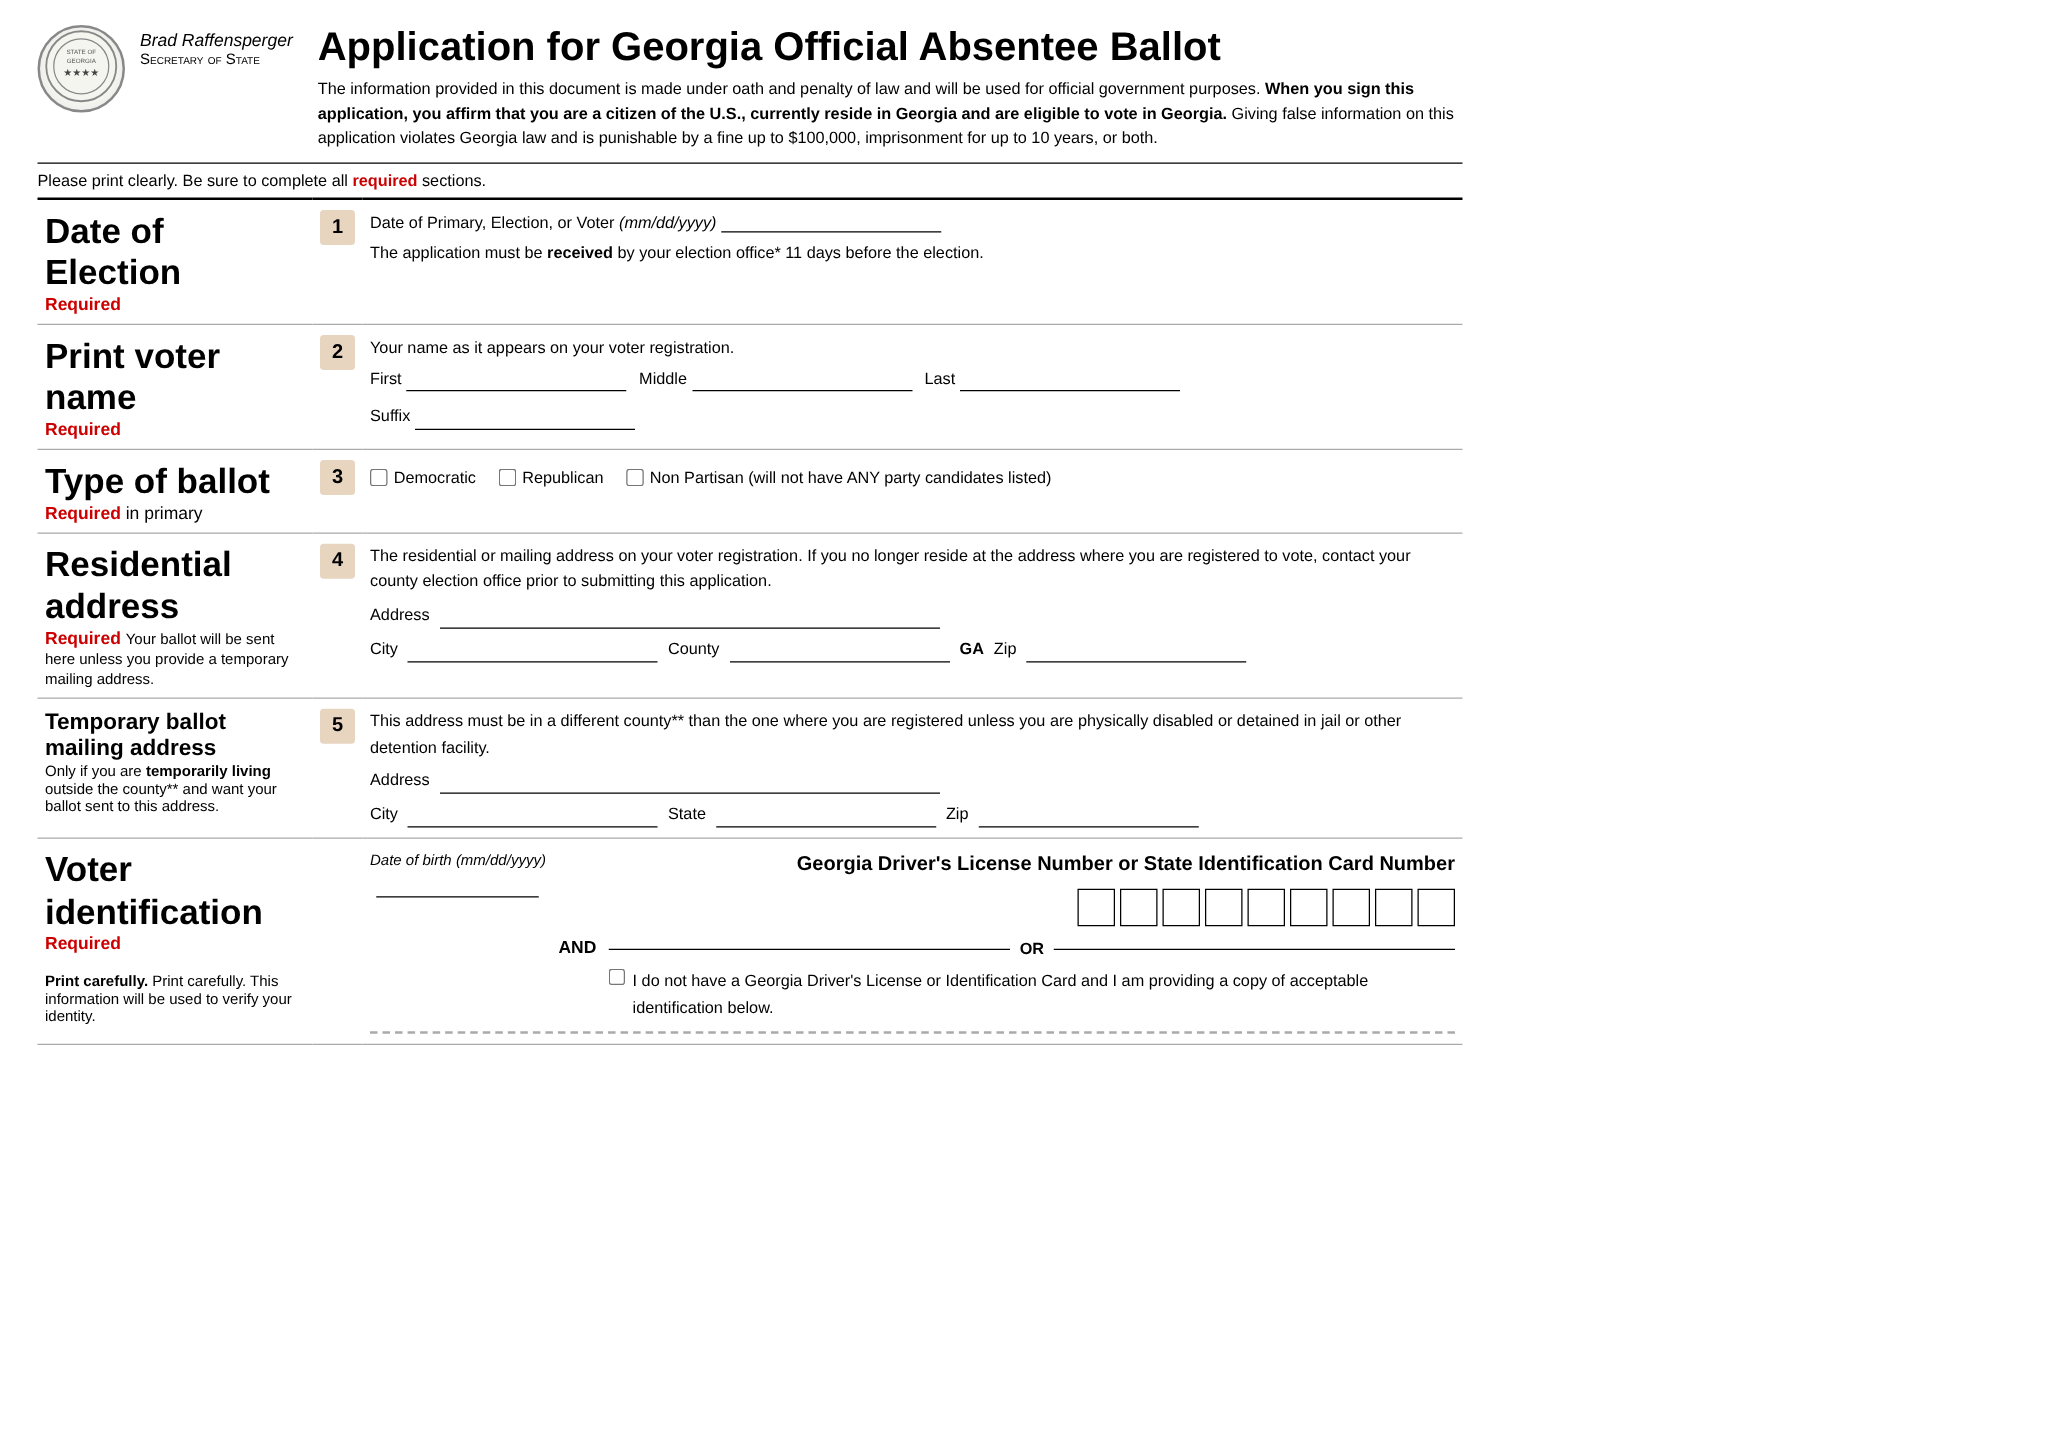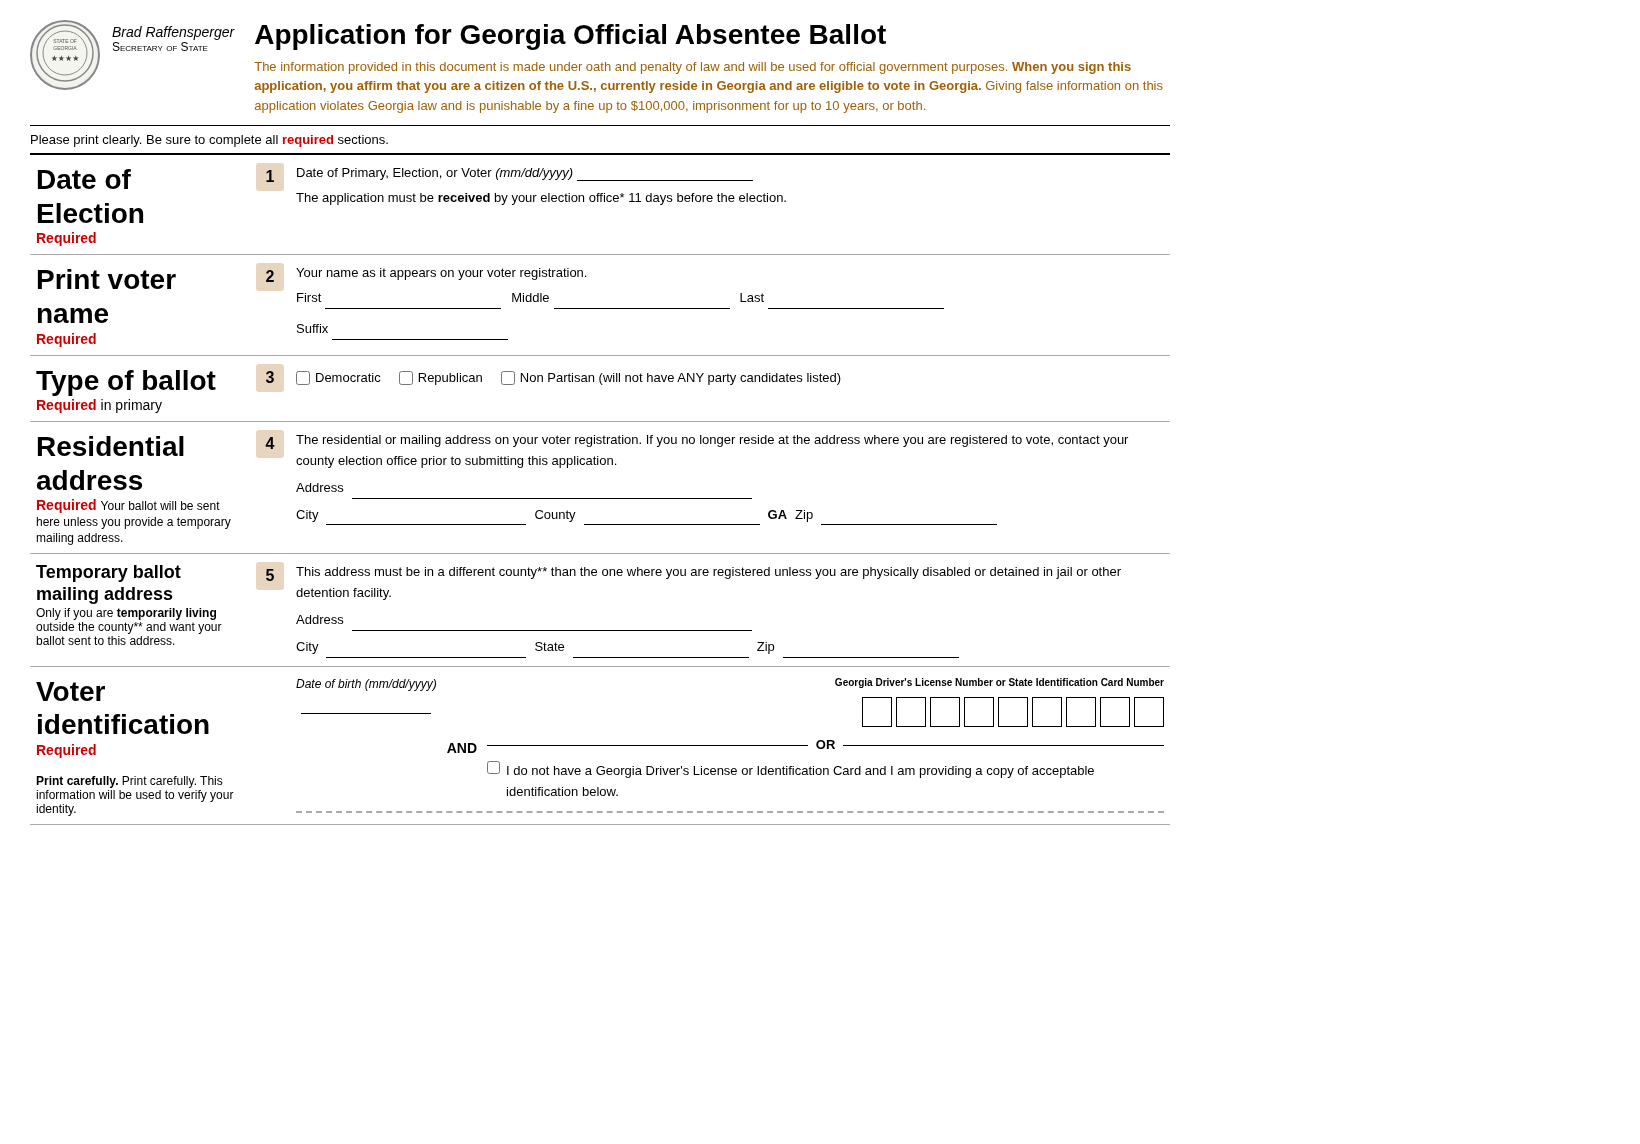--- a/index.html
+++ b/index.html
@@ -49,29 +49,29 @@
     }
     .secretary-info .title {
       font-variant: small-caps;
       font-size: 12px;
       color: #000;
     }
     .header-title-block {
       flex: 1;
     }
     .main-title {
-      font-size: 28px;
+      font-size: 32px;
       font-weight: bold;
       margin-bottom: 6px;
       line-height: 1.1;
     }
     .header-description {
       font-size: 13px;
       line-height: 1.5;
-      color: #a16207;
+      color: #000000;
     }
     .header-description b {
       font-weight: bold;
     }
     .instructions {
       margin: 8px 0 6px 0;
       font-size: 13px;
       border-top: 1px solid #000;
       padding-top: 6px;
     }
@@ -233,21 +233,21 @@
       font-weight: bold;
       font-size: 14px;
       margin-top: 19px;
       align-self: center;
     }
     .license-section {
       flex: 1;
     }
     .license-title {
       font-weight: bold;
-      font-size: 10px;
+      font-size: 16px;
       text-align: right;
       margin-bottom: 6px;
     }
     .license-boxes {
       display: flex;
       gap: 4px;
       justify-content: flex-end;
       margin-bottom: 8px;
     }
     .license-box {

